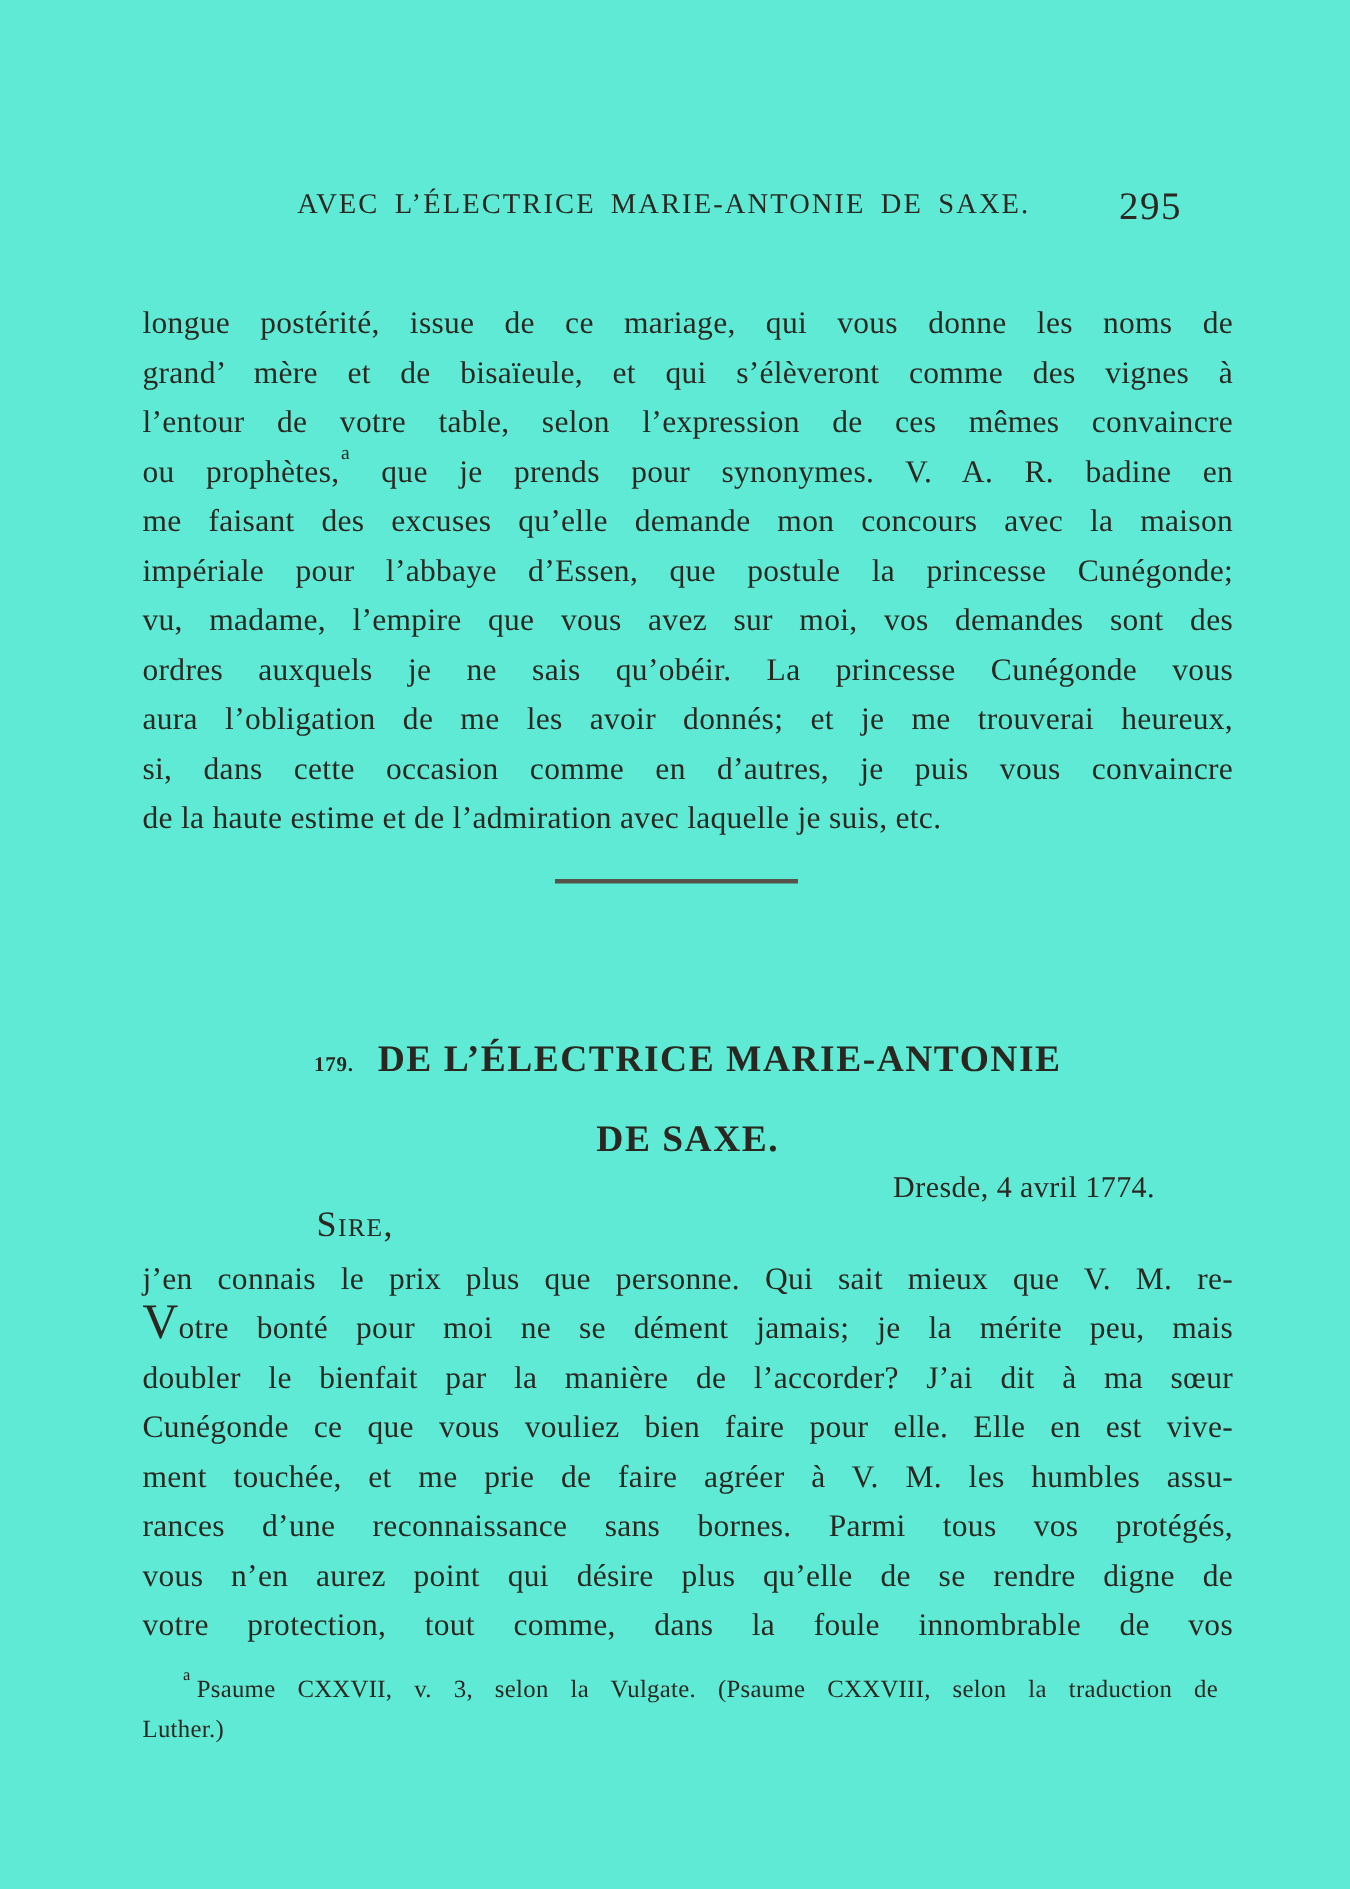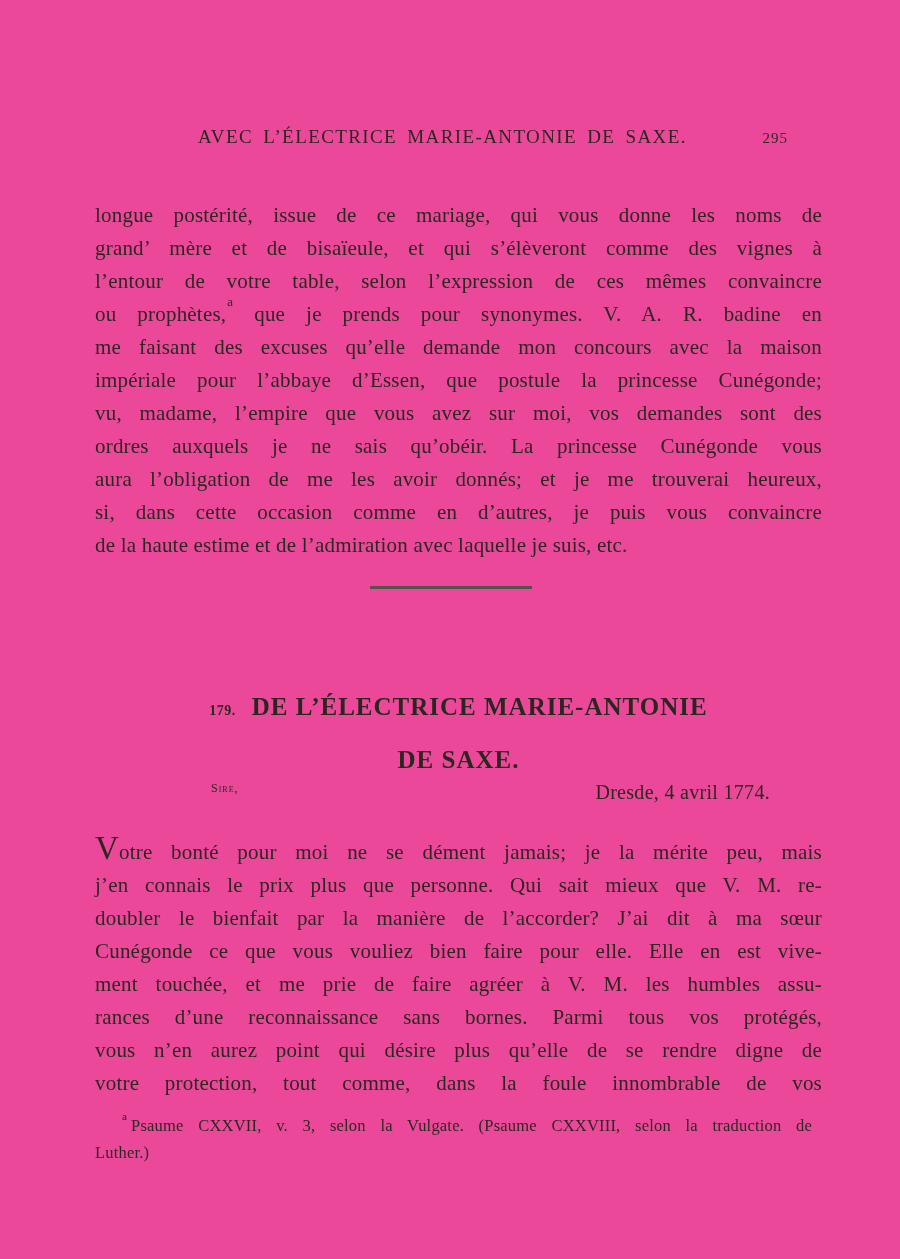--- a/index.html
+++ b/index.html
@@ -4,21 +4,21 @@
 <style>
   html, body {
     margin: 0;
     padding: 0;
     background: #fbfcf8;
   }
   .page {
     position: relative;
     width: 900px;
     height: 1259px;
-    background: #ec4899;
+    background: #5eead4;
     font-family: "Liberation Serif", "DejaVu Serif", serif;
     color: #2b2822;
     overflow: hidden;
   }
   
   .running-header {
     position: absolute;
     top: 124px;
     left: 95px;
     width: 727px;
@@ -30,21 +30,21 @@
     font-size: 19px;
     letter-spacing: 1.4px;
     word-spacing: 4px;
     transform: translateX(-16px);
     white-space: nowrap;
   }
   .rh-page {
     position: absolute;
     right: 34px;
     top: 1px;
-    font-size: 15px;
+    font-size: 26px;
     letter-spacing: 1px;
   }
   
   .para {
     position: absolute;
     left: 95px;
     width: 727px;
     font-size: 21px;
     letter-spacing: 0.2px;
   }
@@ -101,23 +101,23 @@
   }
   .dateline {
     position: absolute;
     top: 781px;
     right: 130px;
     font-size: 20px;
     letter-spacing: 0.3px;
   }
   .salutation {
     position: absolute;
-    top: 781px;
+    top: 804px;
     left: 211px;
-    font-size: 12px;
+    font-size: 24px;
     font-variant: small-caps;
     letter-spacing: 1px;
   }
   
   .footnote {
     position: absolute;
     top: 1112px;
     left: 95px;
     width: 717px;
     font-size: 16.5px;
@@ -169,22 +169,22 @@
   <div class="heading">
     <div class="h-line1"><span class="h-num">179.</span><span>DE L’ÉLECTRICE MARIE-ANTONIE</span></div>
     <div class="h-line2">DE SAXE.</div>
   </div>
 
   <div class="dateline">Dresde, 4 avril 1774.</div>
 
   <div class="salutation">Sire,</div>
 
   <div class="para p2">
+    <div class="jl">j’en connais le prix plus que personne. Qui sait mieux que V. M. re-</div>
     <div class="jl"><span class="initial">V</span><span>otre bonté pour moi ne se dément jamais; je la mérite peu, mais</span></div>
-    <div class="jl">j’en connais le prix plus que personne. Qui sait mieux que V. M. re-</div>
     <div class="jl">doubler le bienfait par la manière de l’accorder? J’ai dit à ma sœur</div>
     <div class="jl">Cunégonde ce que vous vouliez bien faire pour elle. Elle en est vive-</div>
     <div class="jl">ment touchée, et me prie de faire agréer à V. M. les humbles assu-</div>
     <div class="jl">rances d’une reconnaissance sans bornes. Parmi tous vos protégés,</div>
     <div class="jl">vous n’en aurez point qui désire plus qu’elle de se rendre digne de</div>
     <div class="jl">votre protection, tout comme, dans la foule innombrable de vos</div>
   </div>
 
   <div class="footnote">
     <div class="fn1"><sup class="fnm">a</sup><span>Psaume CXXVII, v. 3, selon la Vulgate. (Psaume CXXVIII, selon la traduction de</span></div>

